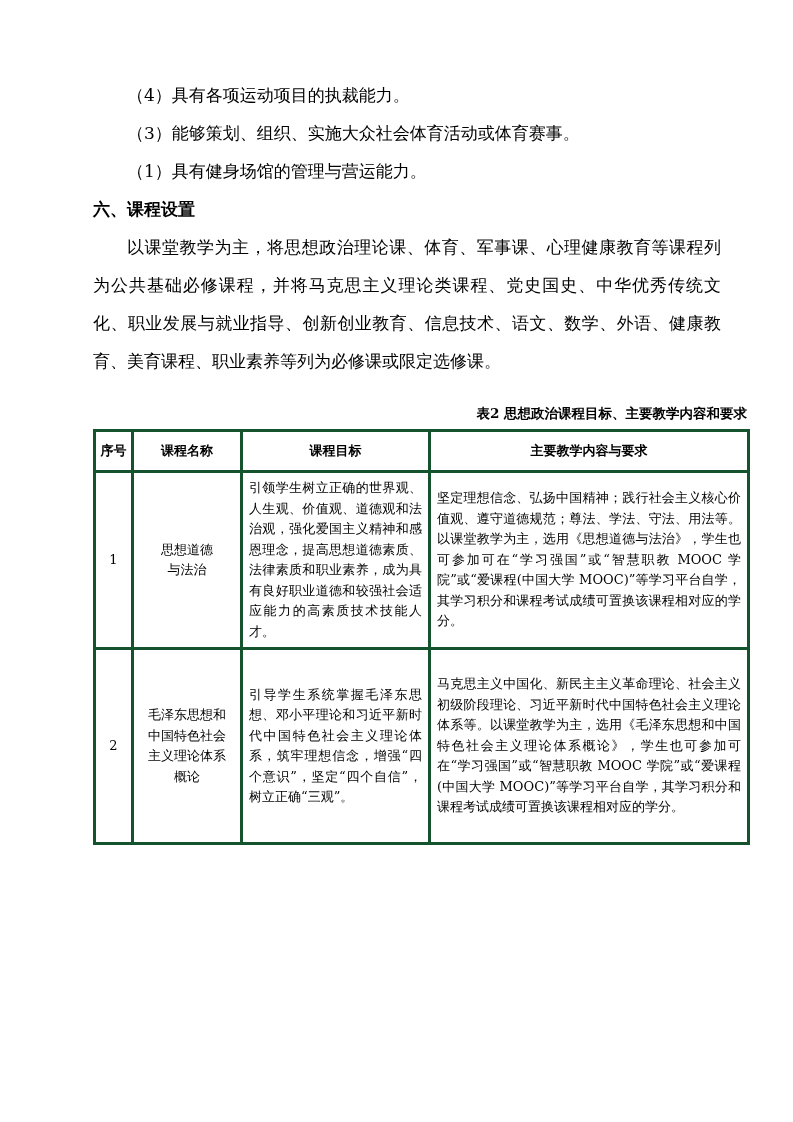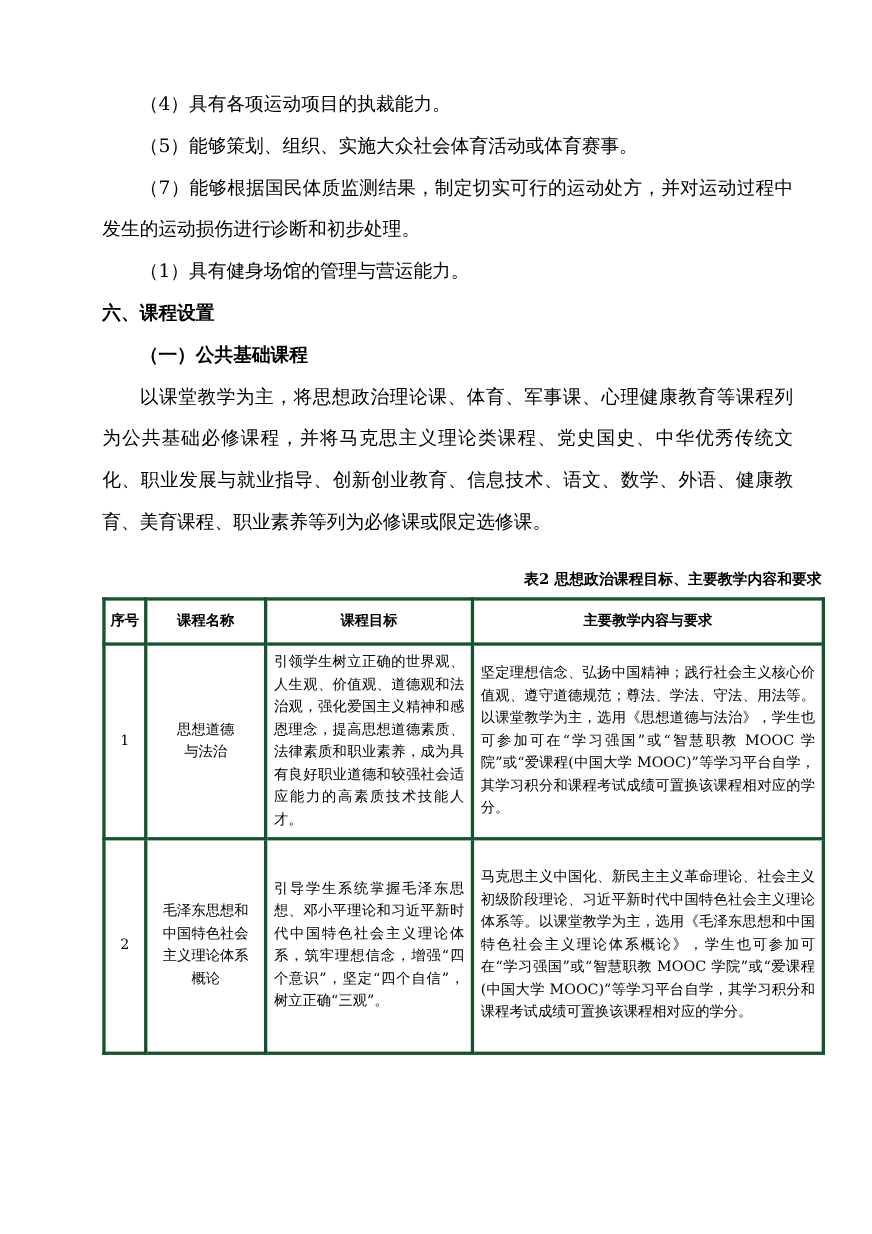--- a/index.html
+++ b/index.html
@@ -78,26 +78,24 @@
   .row-1 { height: 169px; }
   .row-2 { height: 195px; }
 </style>
 </head>
 <body>
 
 <div class="page">
   <div class="content">
 
     <p class="body-par">（4）具有各项运动项目的执裁能力。</p>
-    <p class="body-par">（5）能够策划、组织、实施大众社会体育活动或体育赛事。</p>
-    <p class="body-par">（7）能够根据国民体质监测结果，制定切实可行的运动处方，并对运动过程中发生的运动损伤进行诊断和初步处理。</p>
+    <p class="body-par">（3）能够策划、组织、实施大众社会体育活动或体育赛事。</p>
     <p class="body-par">（1）具有健身场馆的管理与营运能力。</p>
 
     <p class="body-par heading-1">六、课程设置</p>
-    <p class="body-par heading-2">（一）公共基础课程</p>
     <p class="body-par">以课堂教学为主，将思想政治理论课、体育、军事课、心理健康教育等课程列为公共基础必修课程，并将马克思主义理论类课程、党史国史、中华优秀传统文化、职业发展与就业指导、创新创业教育、信息技术、语文、数学、外语、健康教育、美育课程、职业素养等列为必修课或限定选修课。</p>
 
     <div class="table-caption">表2  思想政治课程目标、主要教学内容和要求</div>
 
     <table class="course-table">
       <colgroup>
         <col class="c1">
           <col class="c2">
           <col class="c3">
           <col class="c4">

